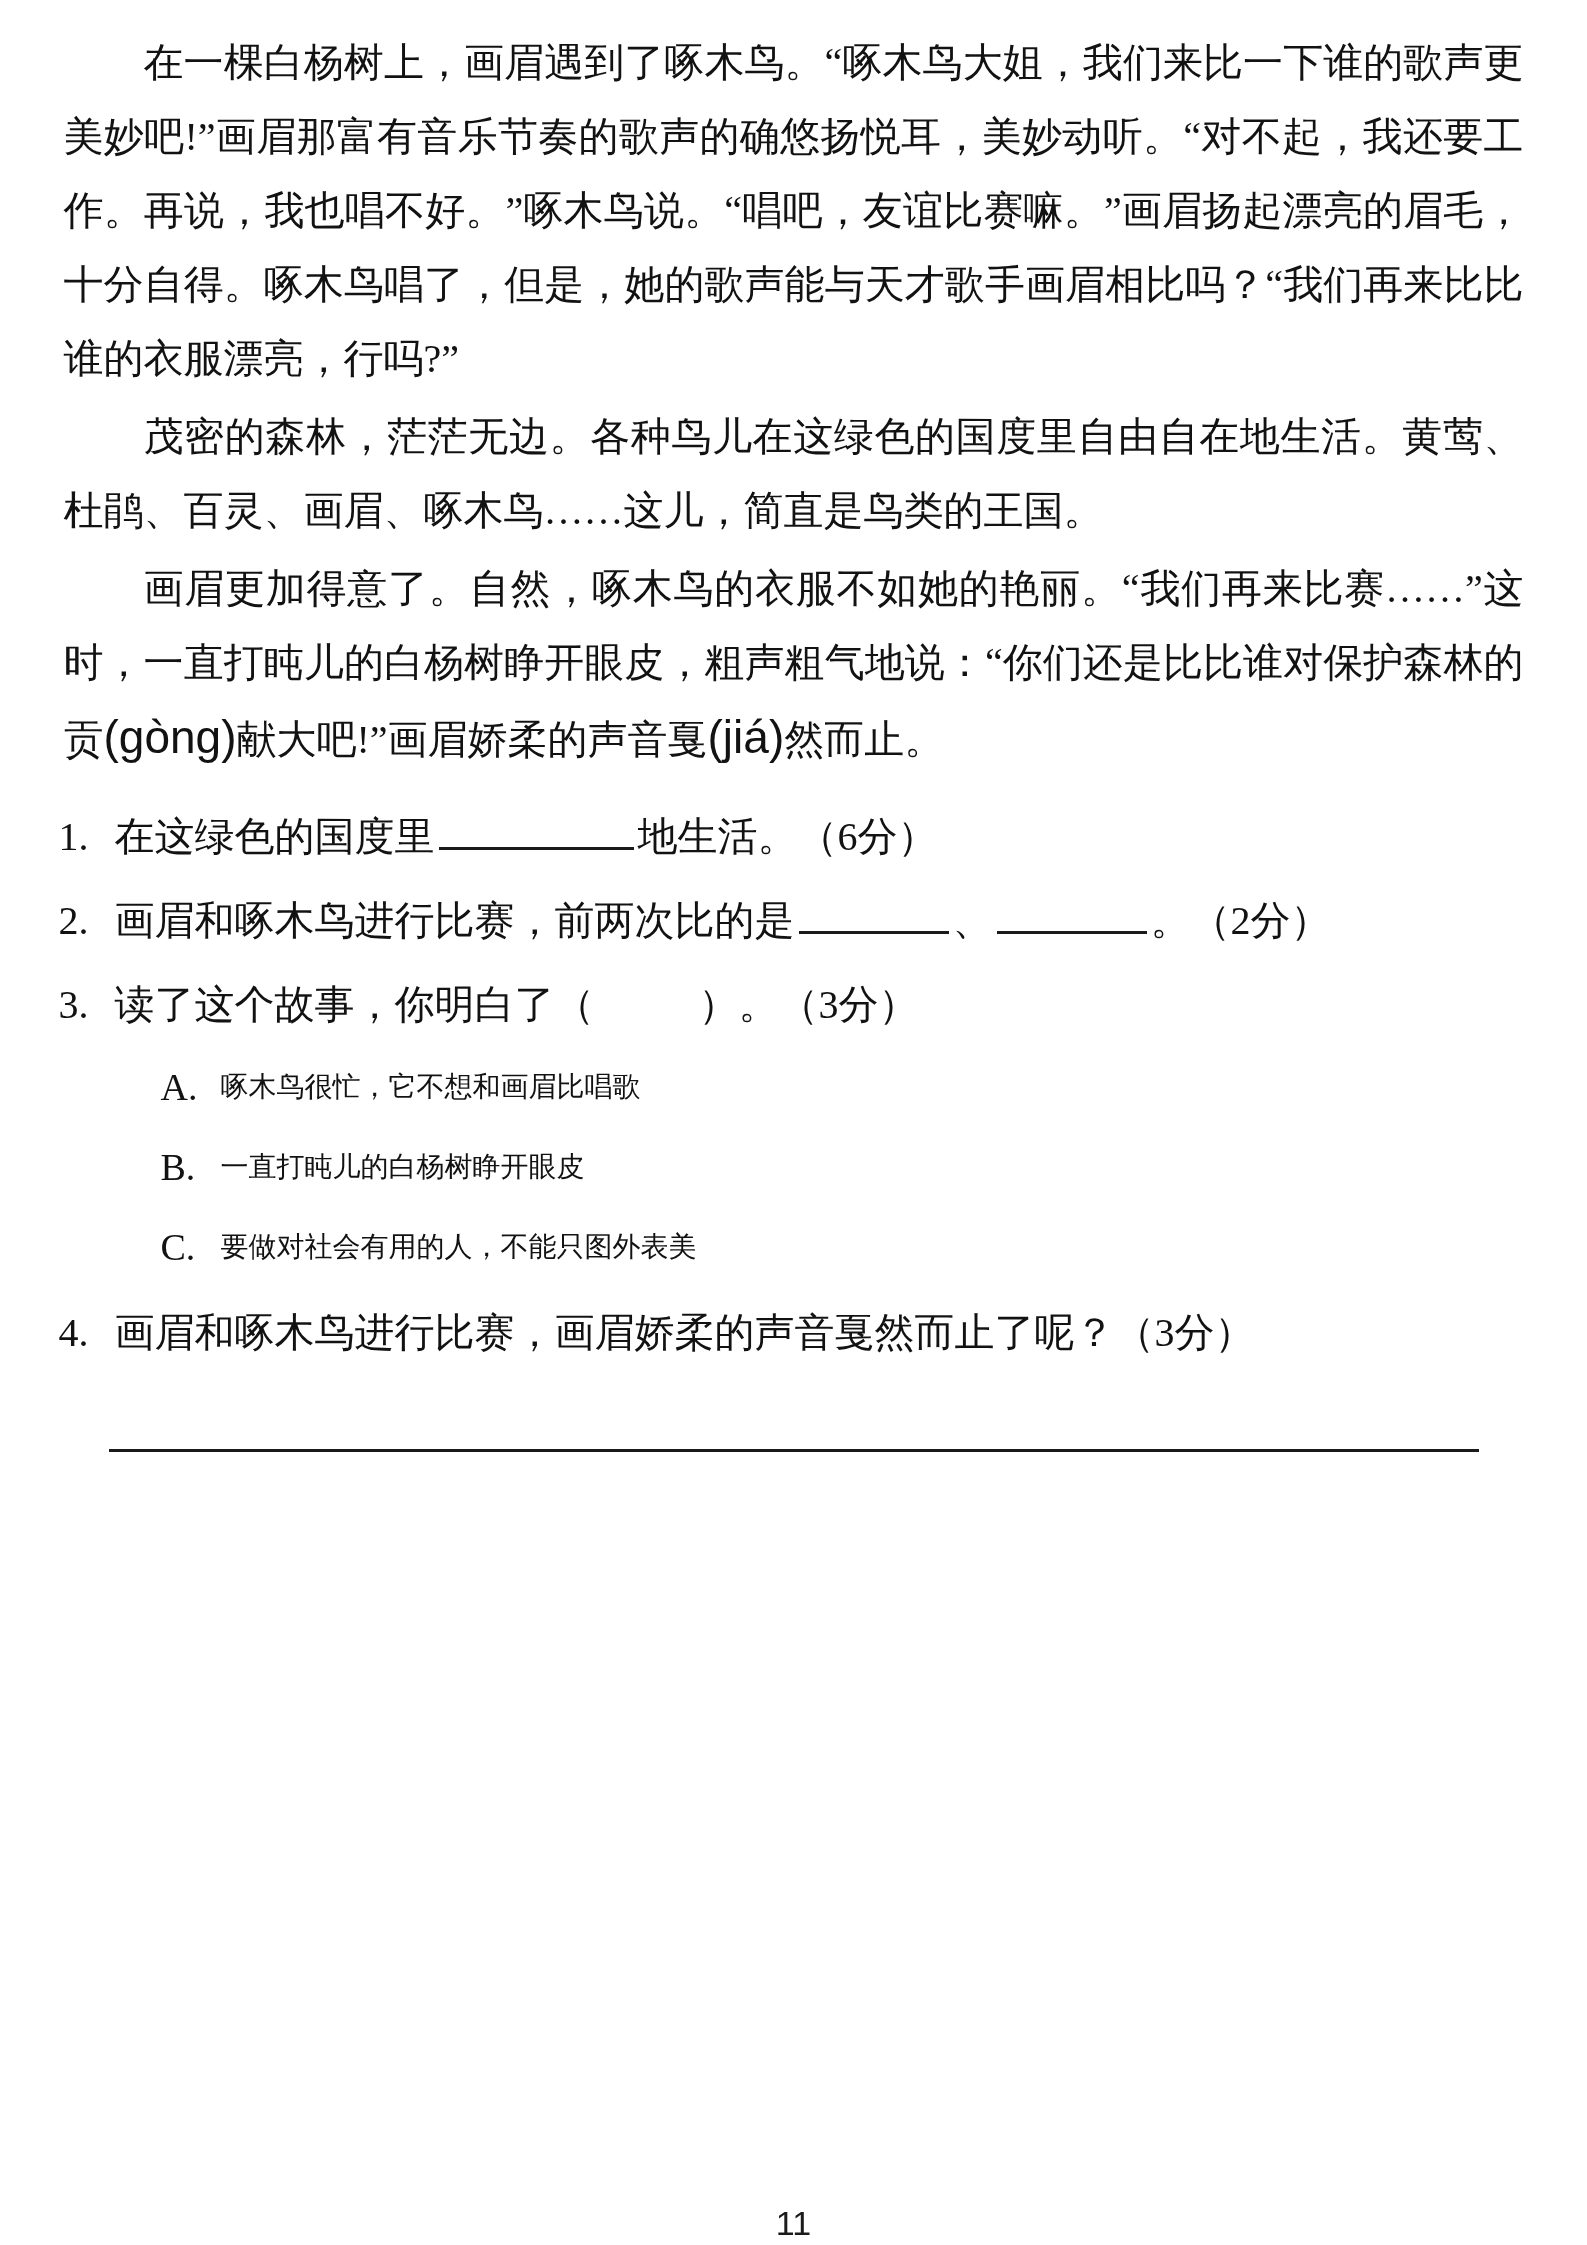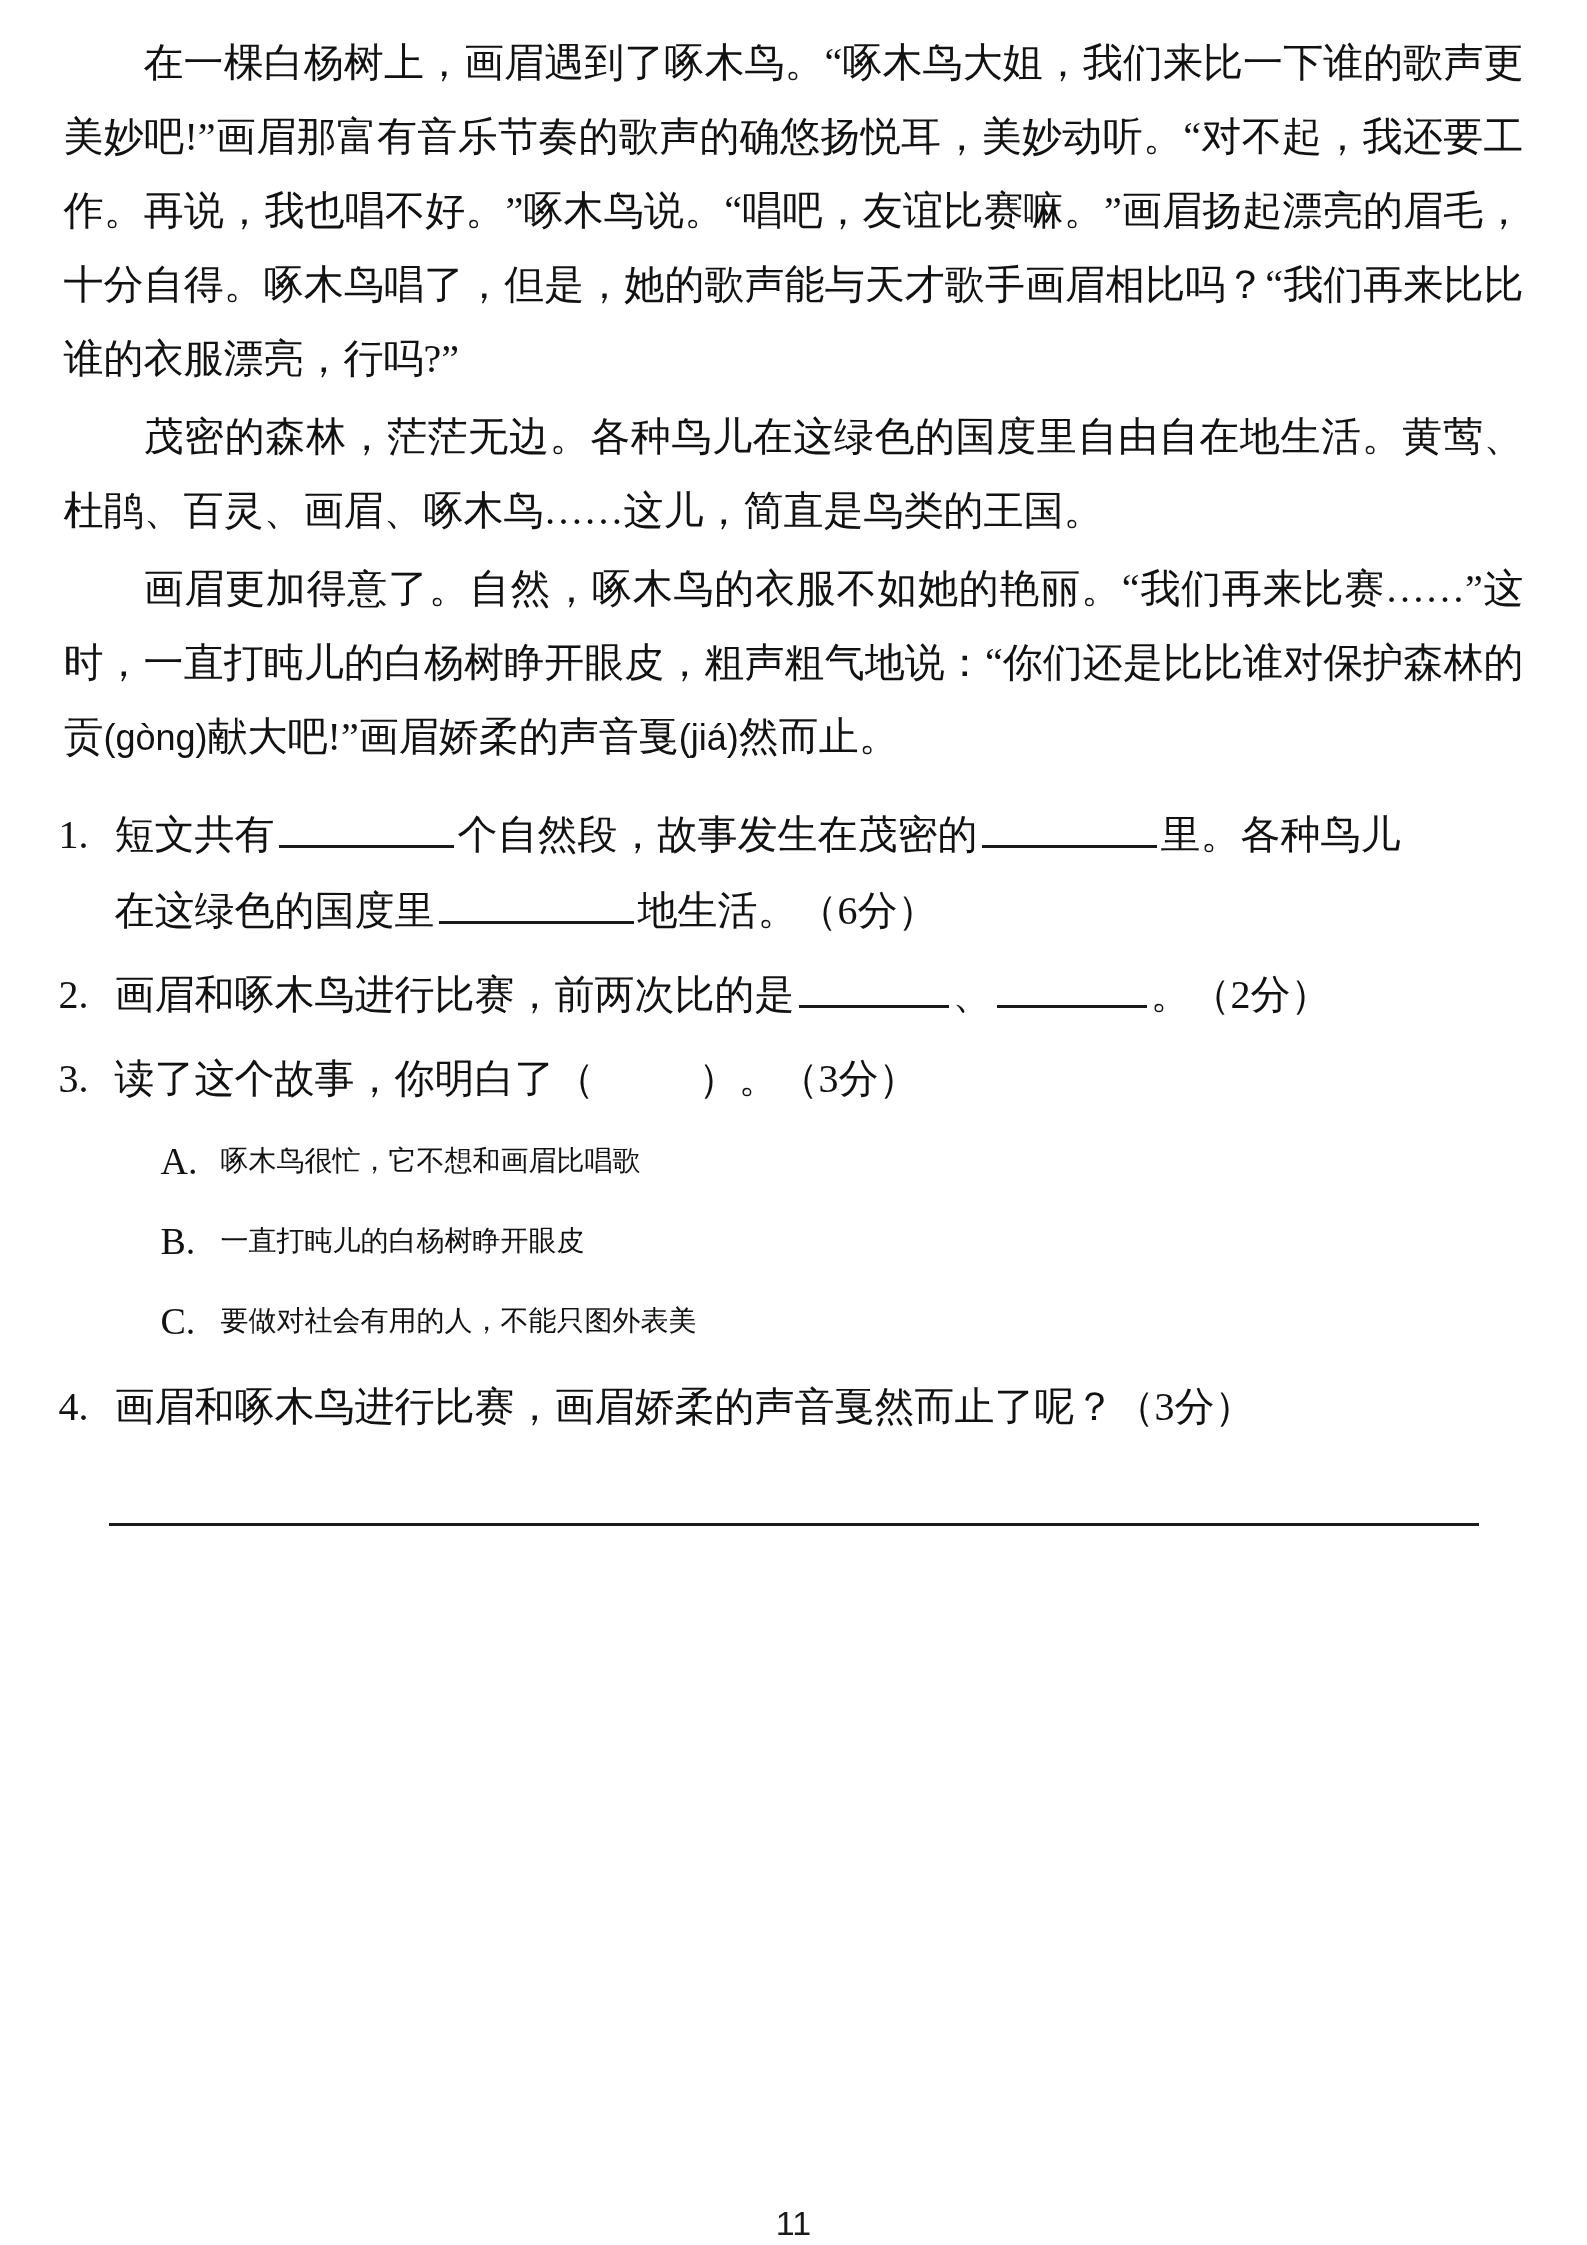--- a/index.html
+++ b/index.html
@@ -80,21 +80,21 @@
     font-family: "Liberation Serif", "DejaVu Serif", serif;
     text-align: justify;
     text-justify: inter-character;
   }
   .passage p {
     margin: 0 0 4px 0;
     text-indent: 2em;
   }
   .pinyin {
     font-family: "Liberation Sans", "DejaVu Sans", sans-serif;
-    font-size: 36px;
+    font-size: 46px;
   }
 
   
   .questions {
     margin: 22px auto 0 auto;
     width: 1470px;
     font-size: 40px;
     line-height: 76px;
     color: #121212;
   }
@@ -185,21 +185,20 @@
     <p>在一棵白杨树上，画眉遇到了啄木鸟。“啄木鸟大姐，我们来比一下谁的歌声更美妙吧!”画眉那富有音乐节奏的歌声的确悠扬悦耳，美妙动听。“对不起，我还要工作。再说，我也唱不好。”啄木鸟说。“唱吧，友谊比赛嘛。”画眉扬起漂亮的眉毛，十分自得。啄木鸟唱了，但是，她的歌声能与天才歌手画眉相比吗？“我们再来比比谁的衣服漂亮，行吗?”</p>
     <p>茂密的森林，茫茫无边。各种鸟儿在这绿色的国度里自由自在地生活。黄莺、杜鹃、百灵、画眉、啄木鸟……这儿，简直是鸟类的王国。</p>
     <p><span>画眉更加得意了。自然，啄木鸟的衣服不如她的艳丽。“我们再来比赛……”这时，一直打盹儿的白杨树睁开眼皮，粗声粗气地说：“你们还是比比谁对保护森林的贡</span><span class="pinyin">(gòng)</span><span>献大吧!”画眉娇柔的声音戛</span><span class="pinyin">(jiá)</span><span>然而止。</span></p>
   </div>
 
   <div class="questions">
 
     <div class="q">
       <div class="q-num">1.</div>
       <div class="q-body">
-        <span class="q-line"><span>短文共有</span><span class="blank blank-md"></span><span>个自然段，故事发生在茂密的</span><span class="blank blank-md"></span><span>里。各种鸟儿</span></span>
         <span class="q-line"><span>在这绿色的国度里</span><span class="blank blank-lg"></span><span>地生活。（6分）</span></span>
       </div>
     </div>
 
     <div class="q">
       <div class="q-num">2.</div>
       <div class="q-body">
         <span class="q-line"><span>画眉和啄木鸟进行比赛，前两次比的是</span><span class="blank blank-sm"></span><span>、</span><span class="blank blank-sm"></span><span>。（2分）</span></span>
       </div>
     </div>

